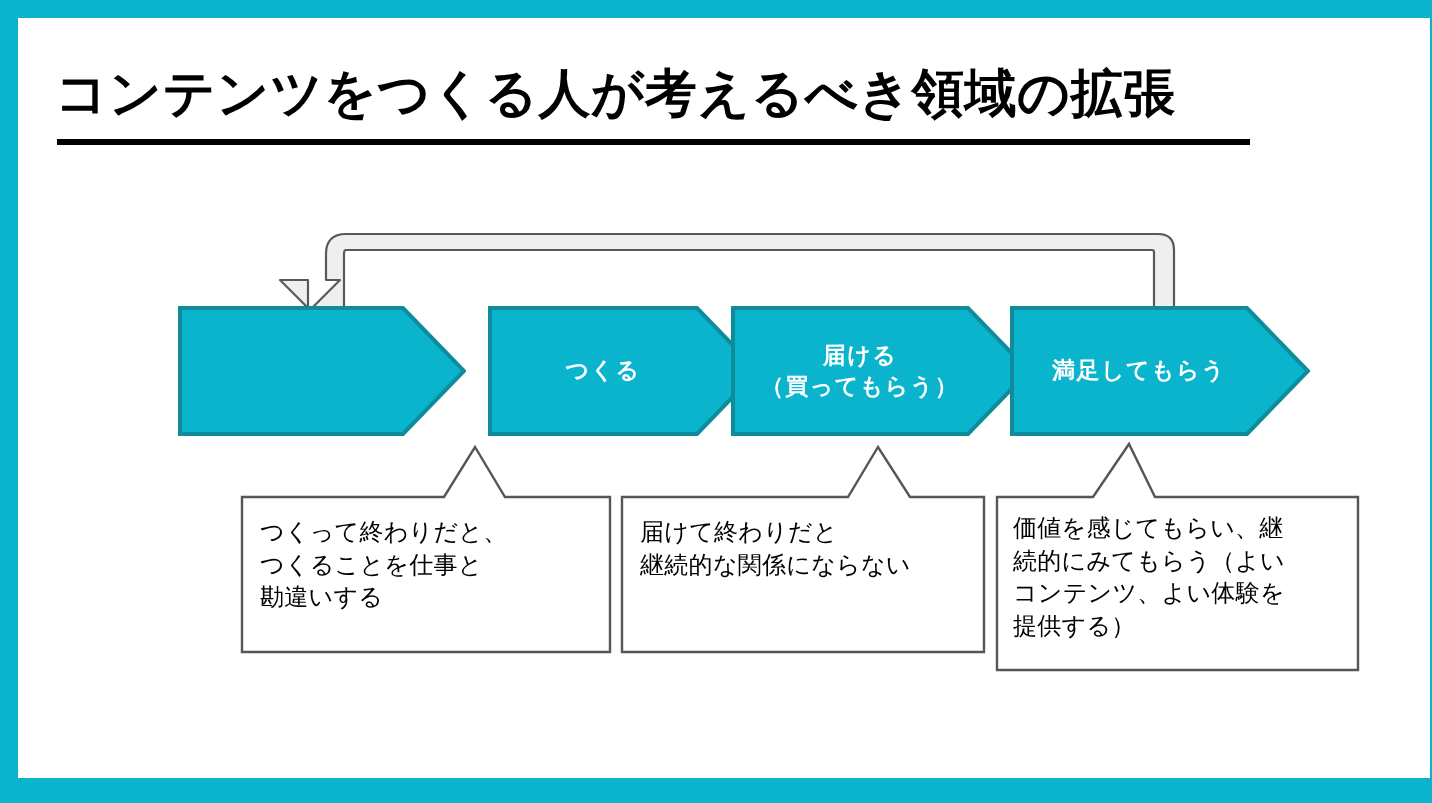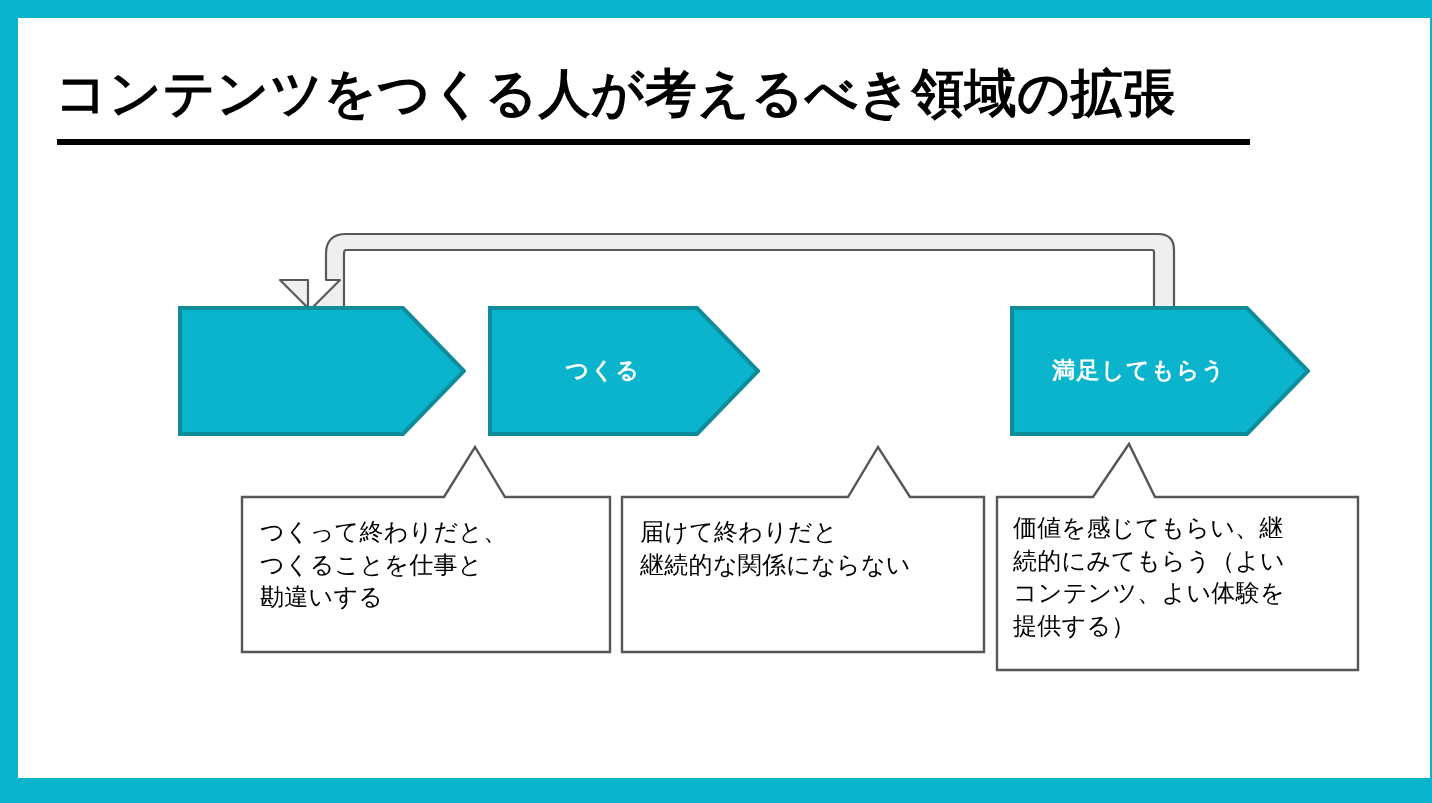--- a/index.html
+++ b/index.html
@@ -154,20 +154,27 @@
     </svg>
   </div>
 
   <div class="chevron" id="chev-1">
     <svg class="chev-shape" viewBox="0 0 272 130" preserveAspectRatio="none">
       <polygon points="2,2 209,2 270,65 209,128 2,128" fill="#0AB4CC" stroke="#0E8C9C" stroke-width="4"></polygon>
     </svg>
     <span class="chev-label">つくる</span>
   </div>
 
+  <div class="chevron" id="chev-2">
+    <svg class="chev-shape" viewBox="0 0 300 130" preserveAspectRatio="none">
+      <polygon points="2,2 237,2 298,65 237,128 2,128" fill="#0AB4CC" stroke="#0E8C9C" stroke-width="4"></polygon>
+    </svg>
+    <span class="chev-label">届ける
+（買ってもらう）</span>
+  </div>
 
   <div class="chevron" id="chev-3">
     <svg class="chev-shape" viewBox="0 0 300 130" preserveAspectRatio="none">
       <polygon points="2,2 237,2 298,65 237,128 2,128" fill="#0AB4CC" stroke="#0E8C9C" stroke-width="4"></polygon>
     </svg>
     <span class="chev-label">満足してもらう</span>
   </div>
 
   <div class="callout" id="callout-0">
     <svg class="callout-svg" width="372" height="212" viewBox="0 0 372 212">

